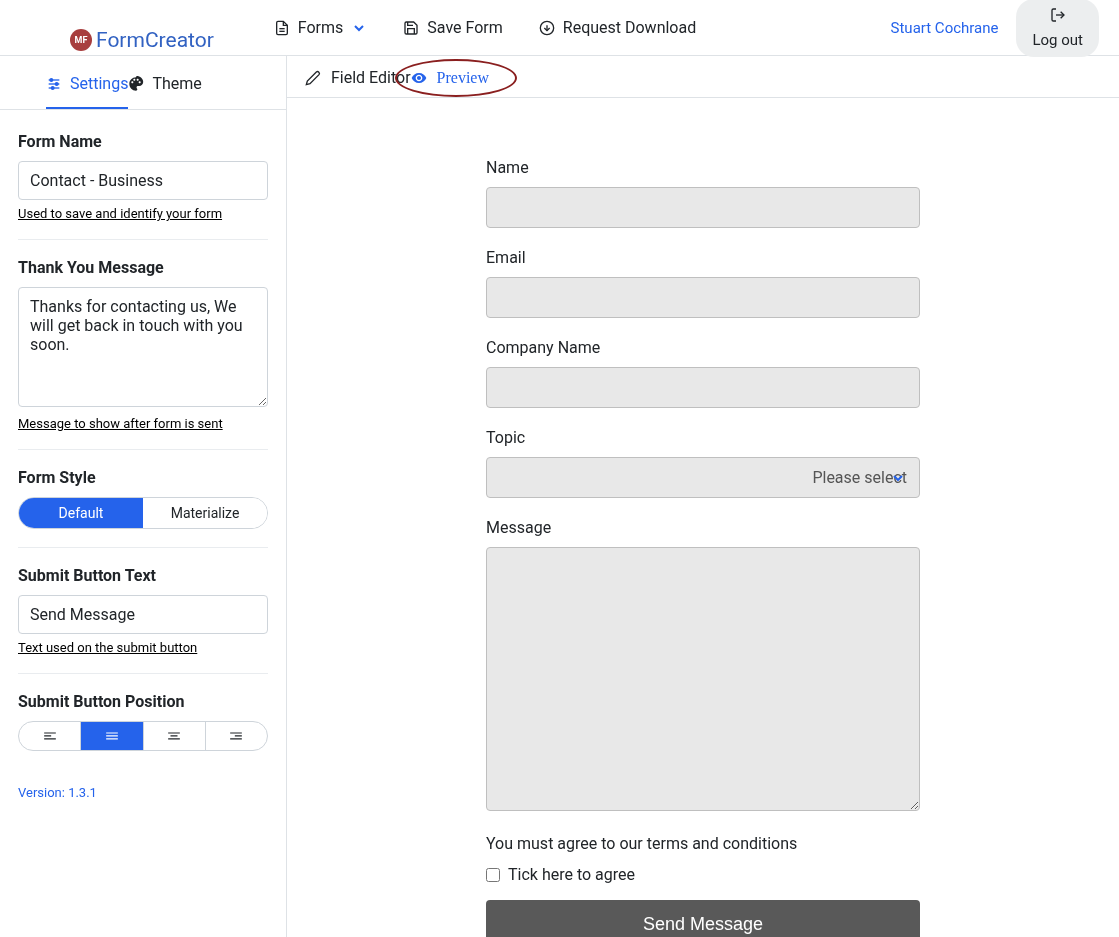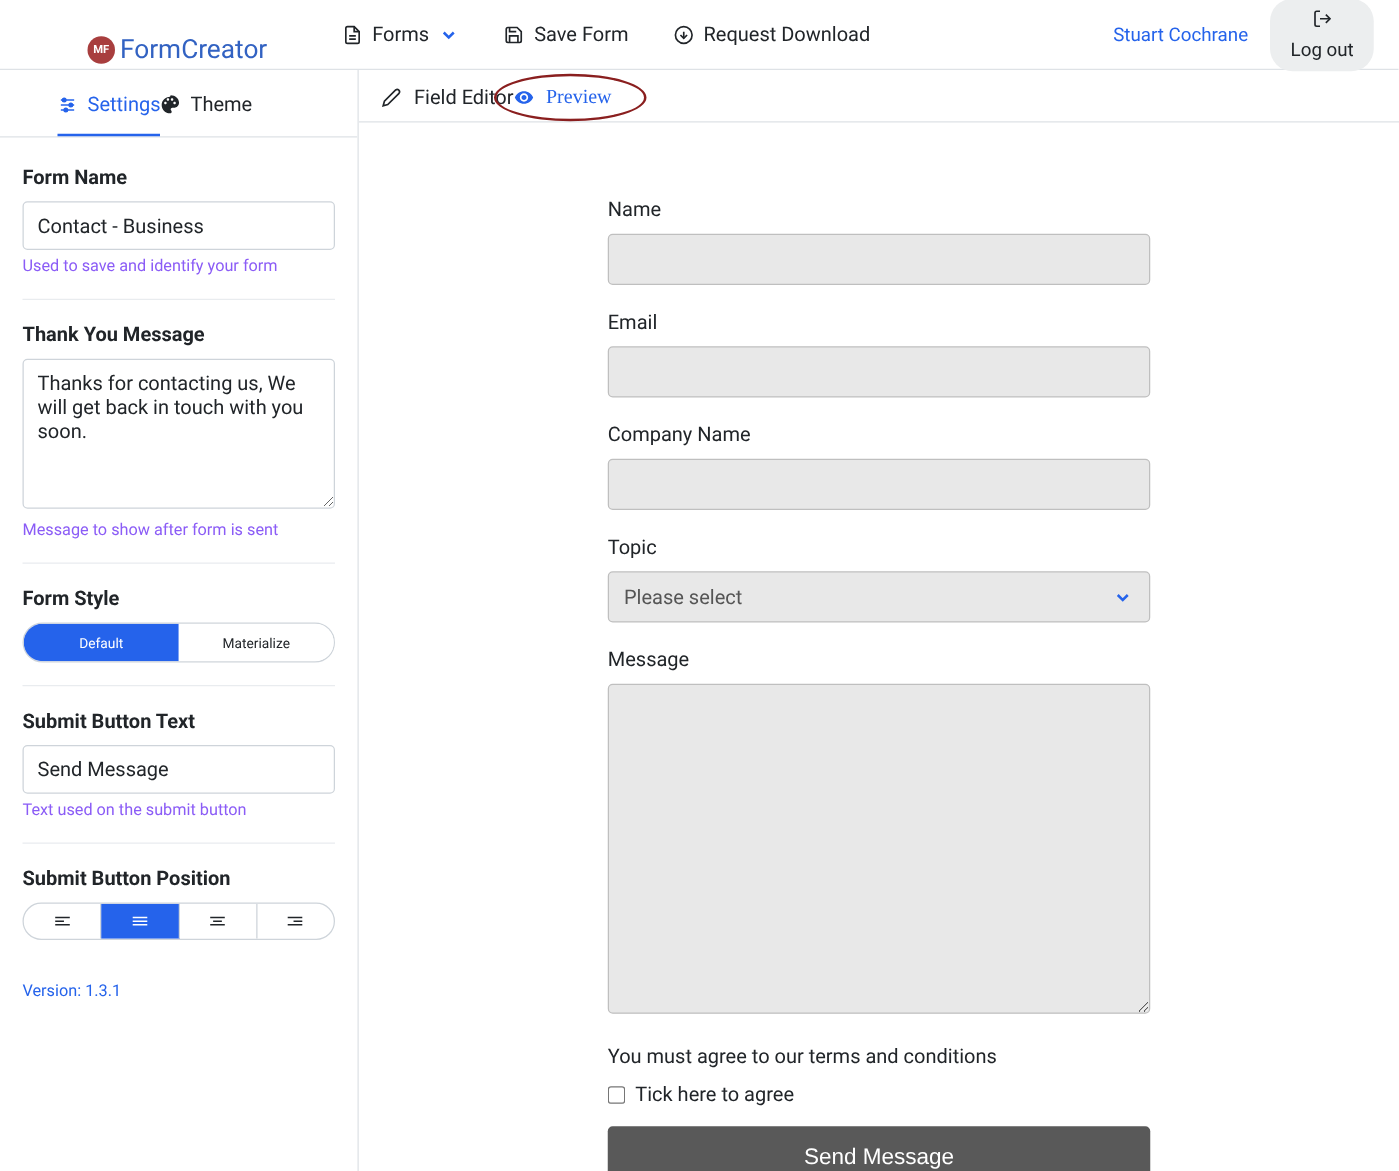--- a/index.html
+++ b/index.html
@@ -88,32 +88,32 @@
     width: 100%;
     border: 1px solid #ced4da;
     border-radius: 4px;
     padding: 9px 11px;
     font-size: 16px;
     color: #212529;
     background: #fff;
     font-family: inherit;
   }
   .form-textarea { resize: both; height: 120px; }
-  .helper { font-size: 13px; color: #8b5cf6; margin-top: 6px; }
+  .helper { font-size: 13px; color: #000000; margin-top: 6px; text-decoration: underline; }
   .divider { border-top: 1px solid #e9ecef; margin: 18px 0; }
 
   .pill-group {
     display: flex;
     border: 1px solid #ced4da;
     border-radius: 20px;
     overflow: hidden;
     width: 250px;
     height: 32px;
   }
-  .pill { flex:1; display:flex; align-items:center; justify-content:center; font-size:11px; cursor:pointer; background:#fff;}
+  .pill { flex:1; display:flex; align-items:center; justify-content:center; font-size:14px; cursor:pointer; background:#fff;}
   .pill.active { background:#2563eb; color:#fff; }
 
   .seg-group {
     display: flex;
     border: 1px solid #ced4da;
     border-radius: 18px;
     overflow: hidden;
     width: 250px;
     height: 30px;
   }
@@ -159,20 +159,21 @@
   .pf-group { margin-bottom: 20px; }
   .pf-label { font-size:16px; color:#212529; margin-bottom:10px; display:block; }
   .pf-input, .pf-select, .pf-textarea {
     width:100%;
     background:#e8e8e8;
     border:1px solid #bfbfbf;
     border-radius:4px;
     padding:10px 12px;
     font-size:16px;
     font-family: inherit;
+    text-align: right;
   }
   .pf-select-wrap { position:relative; }
   .pf-select { appearance:none; color:#555;}
   .pf-select-chevron {
     position:absolute; right:14px; top:50%; transform:translateY(-50%);
     color:#2563eb; pointer-events:none;
   }
   .pf-textarea { height:264px; resize:both; }
   .pf-terms { font-size:16px; margin-bottom:12px; }
   .pf-check-row { display:flex; align-items:center; gap:8px; font-size:16px; margin-bottom:16px; }

